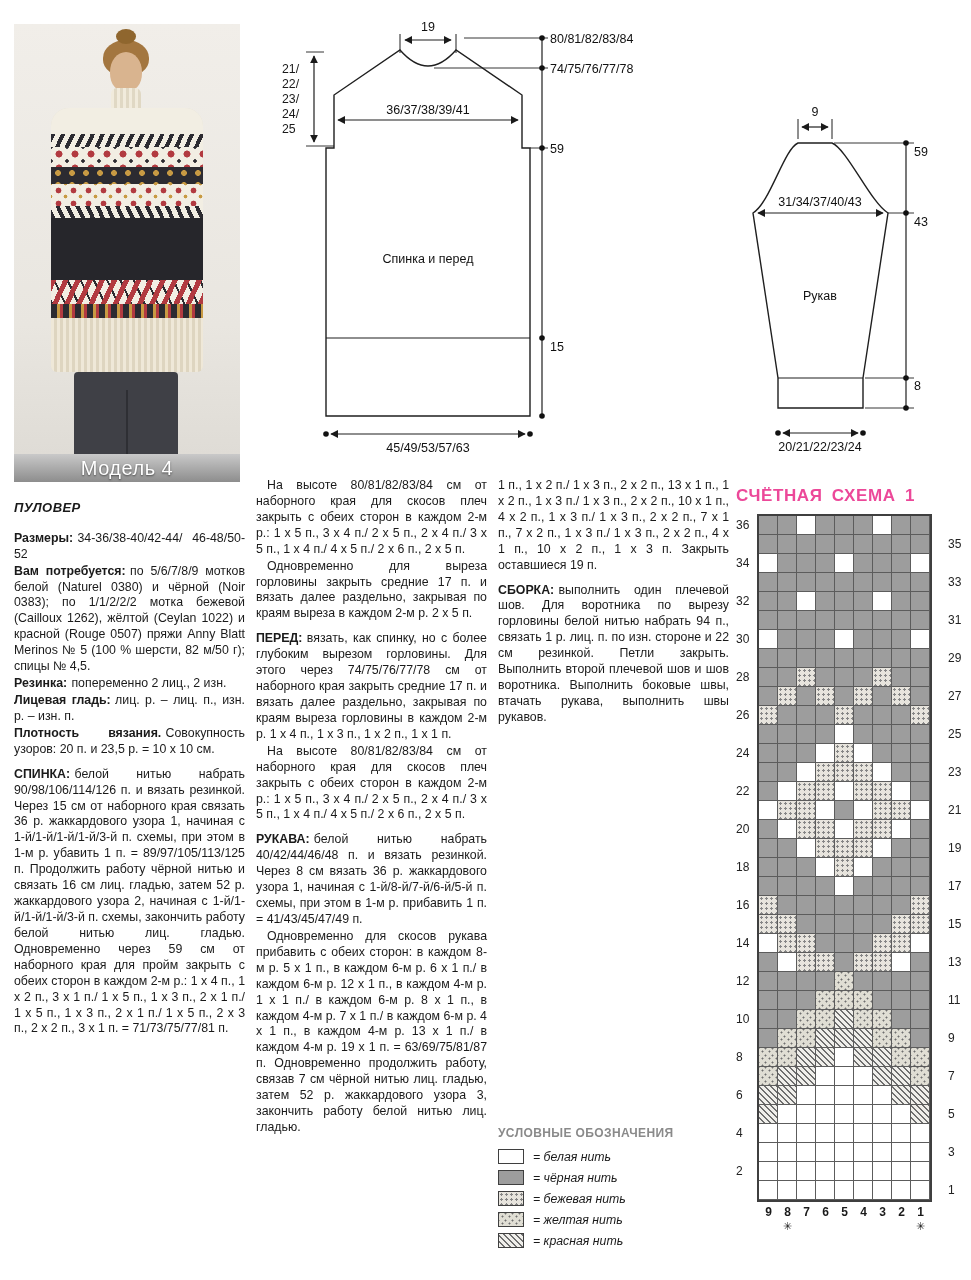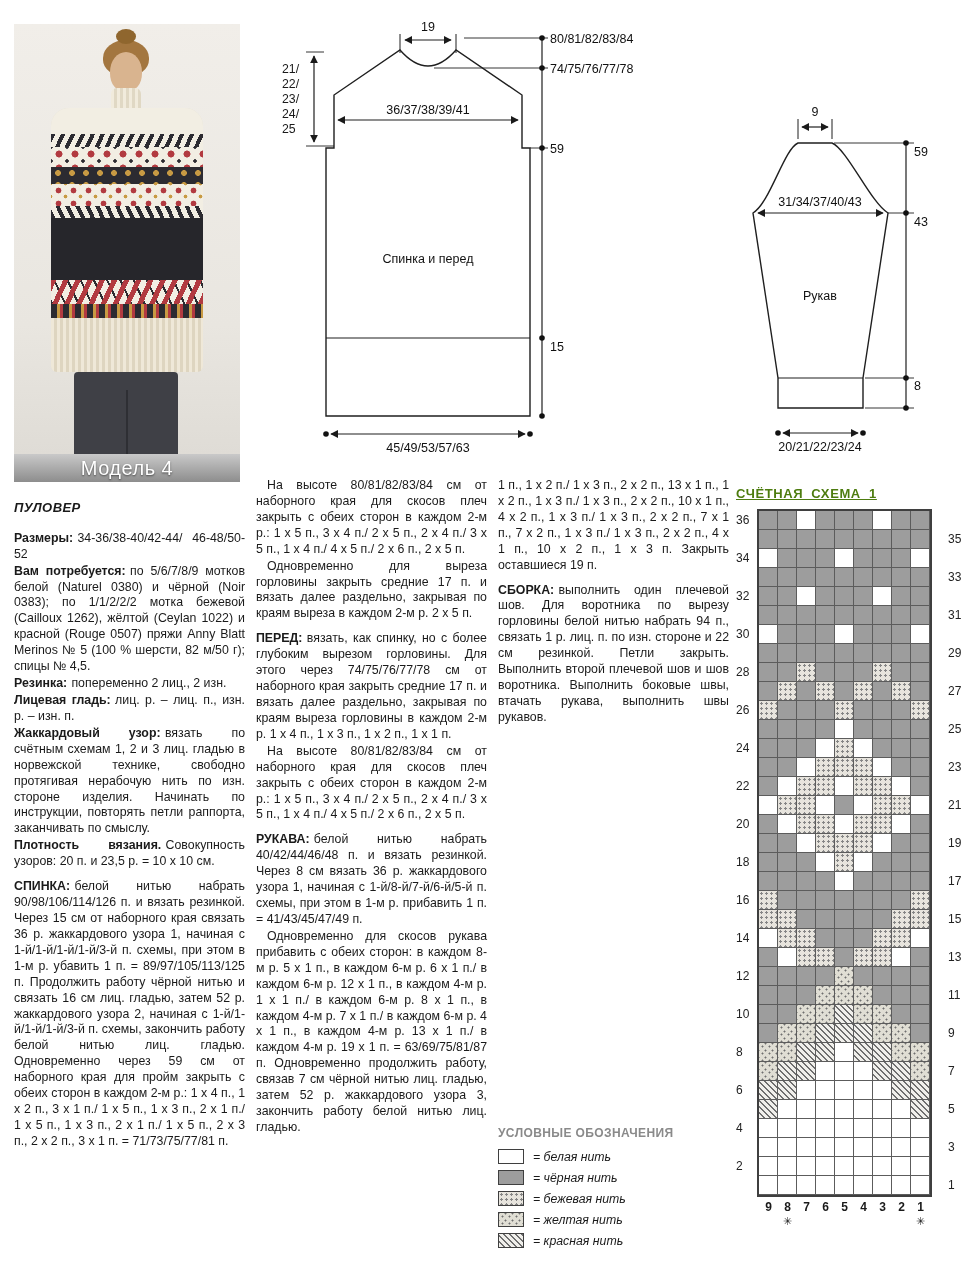--- a/index.html
+++ b/index.html
@@ -56,21 +56,21 @@
   #col2 { left:256px; top:478px; }
   #col3 { left:498px; top:478px; }
   .col-title { font-size:13px; font-weight:bold; margin-bottom:14px; letter-spacing:.4px;font-style:italic; }
   .para { margin-bottom:1px; }
   .para b { margin-right:.35em; }
   .para.ind { text-indent:11px; }
   .para.sect { margin-top:9px; }
 
   
   .chart-block { position:absolute; left:736px; top:486px; width:232px; }
-  .chart-title { font-weight:bold; font-size:13px; color:#4d7c0f; letter-spacing:.6px; margin-bottom:8px; word-spacing:4px;text-decoration:underline; }
+  .chart-title { font-weight:bold; font-size:17px; color:#ec4899; letter-spacing:.6px; margin-bottom:8px; word-spacing:4px; }
   .chart-wrap { display:flex; }
   .chart-nums { display:flex; flex-direction:column; width:21px; padding-top:2px; }
   .chart-nums div { height:19px; line-height:19px; font-size:12px; color:#222; }
   .chart-nums.left div { text-align:right; padding-right:16px; }
   .chart-nums.right div { text-align:left; padding-left:16px; }
   .chart-cells { display:grid; grid-template-columns:repeat(9,19px); grid-auto-rows:19px; border:2px solid #3f3f3f; align-self:flex-start; background:#fff; }
   .chart-cells .cell { border-right:1px solid #5c5c5c; border-bottom:1px solid #5c5c5c; }
   .chart-colnums, .chart-colmarks { margin-left:23px; display:grid; grid-template-columns:repeat(9,19px); text-align:center; }
   .chart-colnums { font-size:12px; margin-top:3px; font-weight:bold; }
   .chart-colmarks { font-size:11px; margin-top:1px; color:#222; }
@@ -205,21 +205,20 @@
     <text x="92" y="197" text-anchor="middle">Рукав</text>
   </svg>
 </div>
 
 <div class="col" id="col1">
   <div class="col-title">ПУЛОВЕР</div>
   <p class="para"><b>Размеры:</b><span>34-36/38-40/42-44/ 46-48/50-52</span></p>
   <p class="para"><b>Вам потребуется:</b><span>по 5/6/7/8/9 мотков белой (Naturel 0380) и чёрной (Noir 0383); по 1/1/2/2/2 мотка бежевой (Cailloux 1262), жёлтой (Ceylan 1022) и красной (Rouge 0507) пряжи Anny Blatt Merinos № 5 (100 % шерсти, 82 м/50 г); спицы № 4,5.</span></p>
   <p class="para"><b>Резинка:</b><span>попеременно 2 лиц., 2 изн.</span></p>
   <p class="para"><b>Лицевая гладь:</b><span>лиц. р. – лиц. п., изн. р. – изн. п.</span></p>
-  <p class="para"><b>Жаккардовый узор:</b><span>вязать по счётным схемам 1, 2 и 3 лиц. гладью в норвежской технике, свободно протягивая нерабочую нить по изн. стороне изделия. Начинать по инструкции, повторять петли раппорта, заканчивать по смыслу.</span></p>
   <p class="para"><b>Плотность вязания.</b><span>Совокупность узоров: 20 п. и 23,5 р. = 10 х 10 см.</span></p>
   <p class="para sect"><b>СПИНКА:</b><span>белой нитью набрать 90/98/106/114/126 п. и вязать резинкой. Через 15 см от наборного края связать 36 р. жаккардового узора 1, начиная с 1-й/1-й/1-й/1-й/3-й п. схемы, при этом в 1-м р. убавить 1 п. = 89/97/105/113/125 п. Продолжить работу чёрной нитью и связать 16 см лиц. гладью, затем 52 р. жаккардового узора 2, начиная с 1-й/1-й/1-й/1-й/3-й п. схемы, закончить работу белой нитью лиц. гладью. Одновременно через 59 см от наборного края для пройм закрыть с обеих сторон в каждом 2-м р.: 1 х 4 п., 1 х 2 п., 3 х 1 п./ 1 х 5 п., 1 х 3 п., 2 х 1 п./ 1 х 5 п., 1 х 3 п., 2 х 1 п./ 1 х 5 п., 2 х 3 п., 2 х 2 п., 3 х 1 п. = 71/73/75/77/81 п.</span></p>
 </div>
 
 <div class="col" id="col2">
   <p class="para ind"><span>На высоте 80/81/82/83/84 см от наборного края для скосов плеч закрыть с обеих сторон в каждом 2-м р.: 1 х 5 п., 3 х 4 п./ 2 х 5 п., 2 х 4 п./ 3 х 5 п., 1 х 4 п./ 4 х 5 п./ 2 х 6 п., 2 х 5 п.</span></p>
   <p class="para ind"><span>Одновременно для выреза горловины закрыть средние 17 п. и вязать далее раздельно, закрывая по краям выреза в каждом 2-м р. 2 х 5 п.</span></p>
   <p class="para sect"><b>ПЕРЕД:</b><span>вязать, как спинку, но с более глубоким вырезом горловины. Для этого через 74/75/76/77/78 см от наборного края закрыть средние 17 п. и вязать далее раздельно, закрывая по краям выреза горловины в каждом 2-м р. 1 х 4 п., 1 х 3 п., 1 х 2 п., 1 х 1 п.</span></p>
   <p class="para ind"><span>На высоте 80/81/82/83/84 см от наборного края для скосов плеч закрыть с обеих сторон в каждом 2-м р.: 1 х 5 п., 3 х 4 п./ 2 х 5 п., 2 х 4 п./ 3 х 5 п., 1 х 4 п./ 4 х 5 п./ 2 х 6 п., 2 х 5 п.</span></p>
   <p class="para sect"><b>РУКАВА:</b><span>белой нитью набрать 40/42/44/46/48 п. и вязать резинкой. Через 8 см вязать 36 р. жаккардового узора 1, начиная с 1-й/8-й/7-й/6-й/5-й п. схемы, при этом в 1-м р. прибавить 1 п. = 41/43/45/47/49 п.</span></p>

